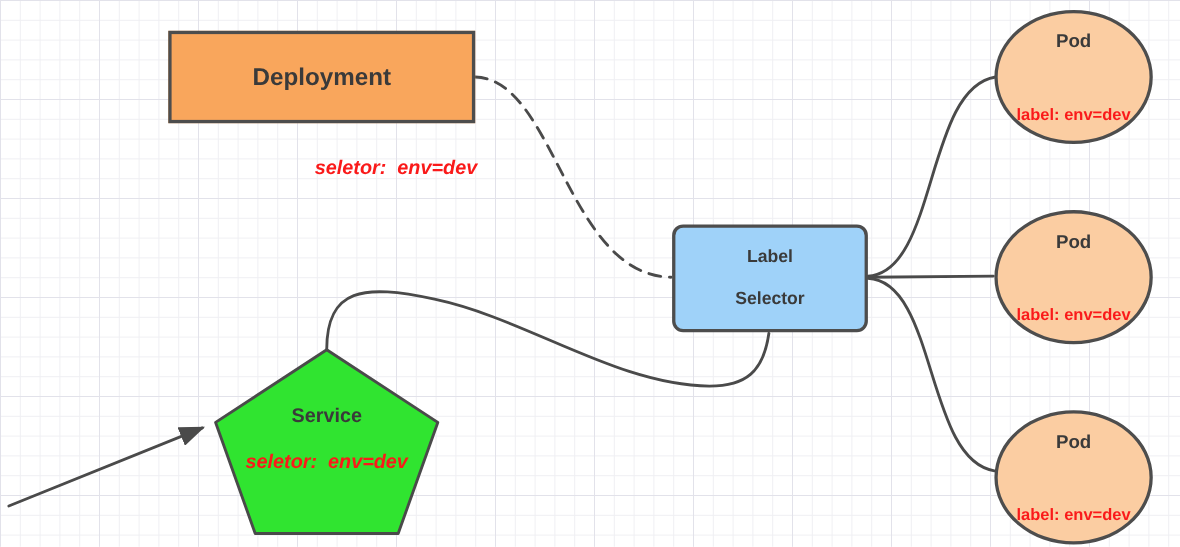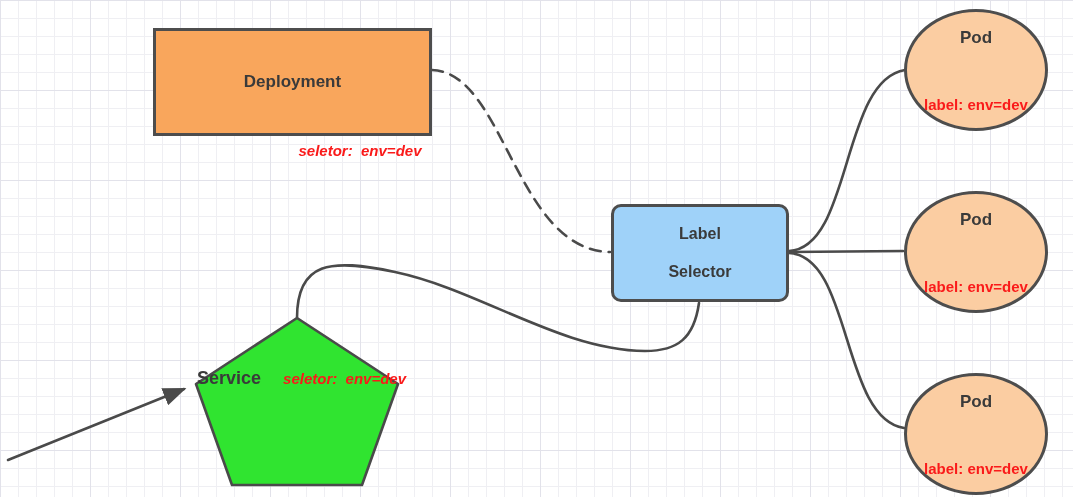--- a/index.html
+++ b/index.html
@@ -44,24 +44,24 @@
     display: flex;
     flex-direction: column;
     align-items: center;
     justify-content: center;
     font-weight: bold;
     color: #3a3a3a;
     text-align: center;
   }
   .deployment {
     left: 153px; top: 28px;
-    width: 279px; height: 108px;
+    width: 279px; height: 84px;
     background: #f9a65c;
     border: 3px solid #4d4d4d;
-    font-size: 17px;
+    font-size: 22px;
   }
   .selector-box {
     left: 611px; top: 204px;
     width: 178px; height: 98px;
     background: #9fd2f9;
     border: 3px solid #4d4d4d;
     border-radius: 10px;
     font-size: 16px;
     gap: 20px;
   }
@@ -81,35 +81,35 @@
     color: #fa1a1a;
     font-size: 15px;
     line-height: 1;
     white-space: pre;
     margin-top: 44px;
   }
   .red-note {
     color: #fa1a1a;
     font-style: italic;
     font-weight: bold;
-    font-size: 15px;
+    font-size: 18px;
     white-space: pre;
   }
   .deployment-note {
     position: absolute;
     left: 260px; top: 142px;
     width: 200px;
     text-align: center;
   }
   .service-text {
     position: absolute;
     left: 197px; top: 369px;
     width: 200px;
     display: flex;
-    flex-direction: row;
+    flex-direction: column;
     align-items: center;
     gap: 22px;
     pointer-events: none;
   }
   .service-title {
     font-size: 18px;
     font-weight: bold;
     color: #3a3a3a;
     line-height: 1;
   }

